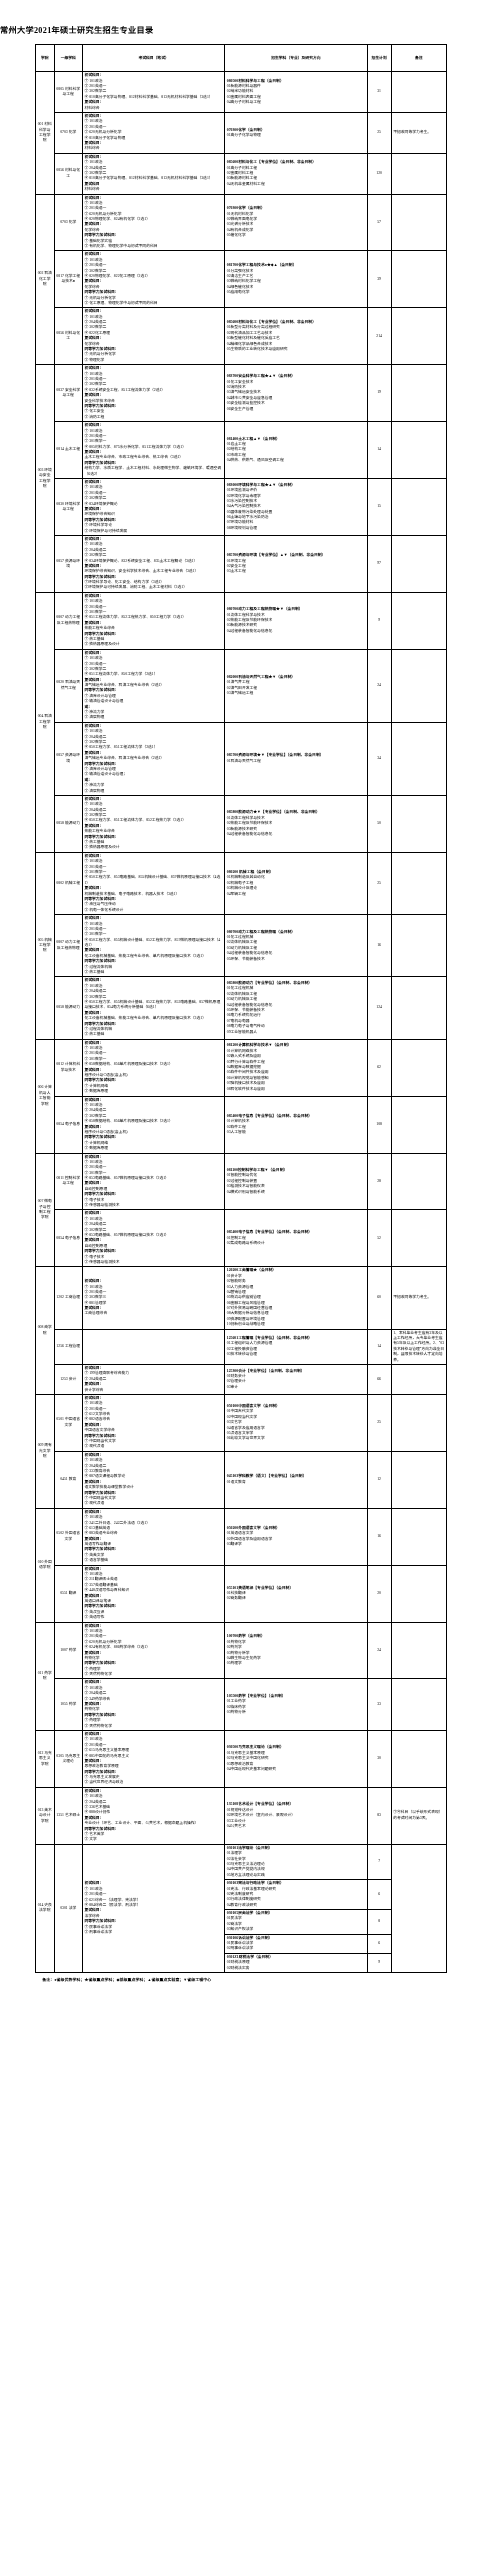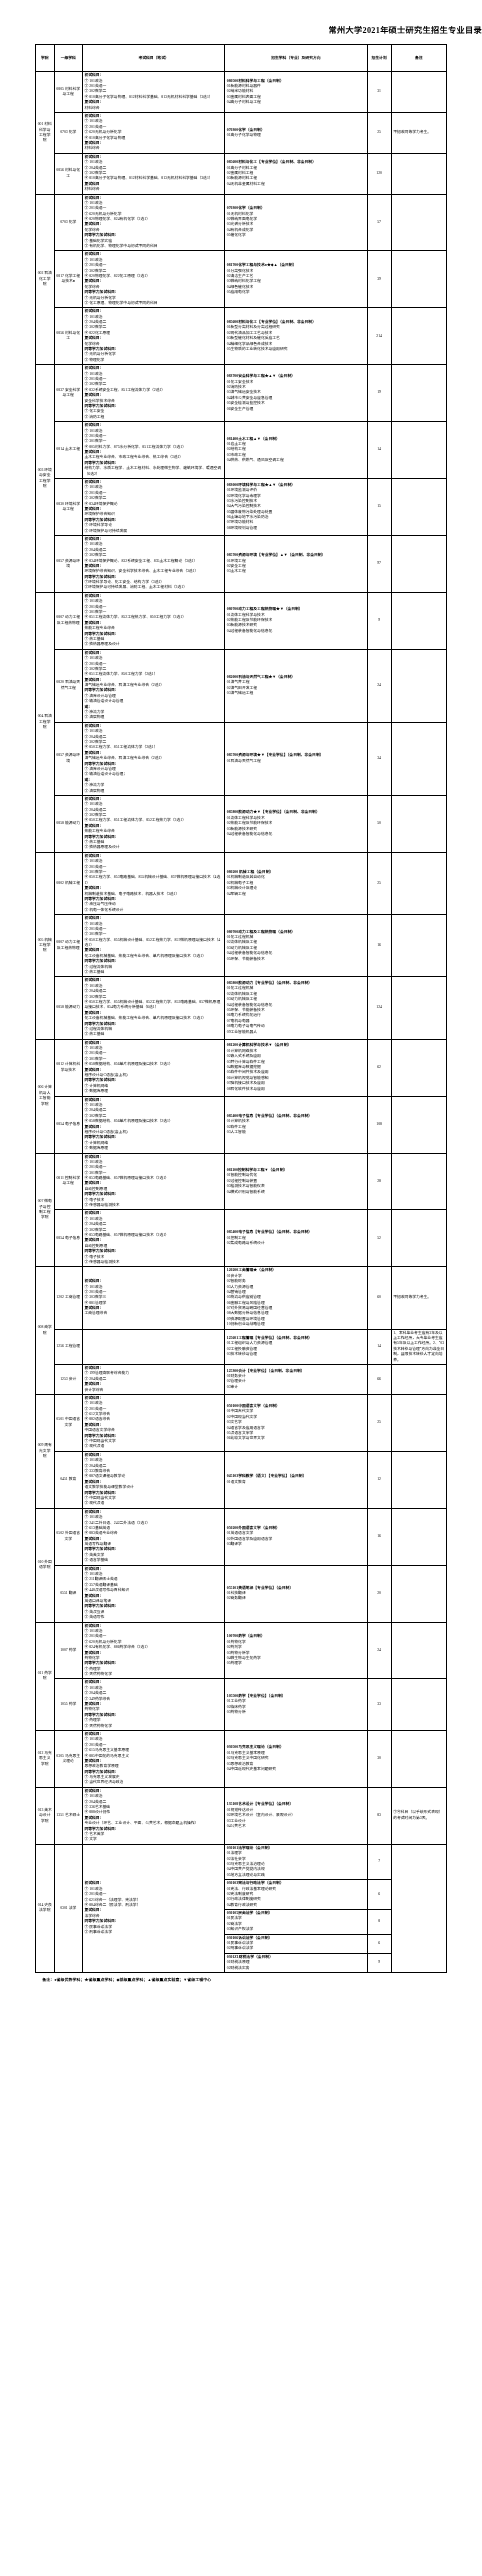--- a/index.html
+++ b/index.html
@@ -5,21 +5,21 @@
 <style>
   html,body{margin:0;padding:0;background:#ffffff;}
   body{
     width:482px;
     font-family:"Liberation Serif","DejaVu Serif",serif;
     color:#000000;
     -webkit-font-smoothing:none;
   }
   .page{width:482px;min-height:3119px;box-sizing:border-box;padding:0;position:relative;background:#fff;}
   .doc-title{
-    text-align:right;
+    text-align:left;
     font-size:8.2px;
     font-weight:bold;
     letter-spacing:0.3px;
     padding:23px 0 9.3px 0;
     font-family:"Liberation Serif","DejaVu Serif",serif;
   }
   table.catalog{
     border-collapse:collapse;
     width:412px;
     margin:0 auto;

